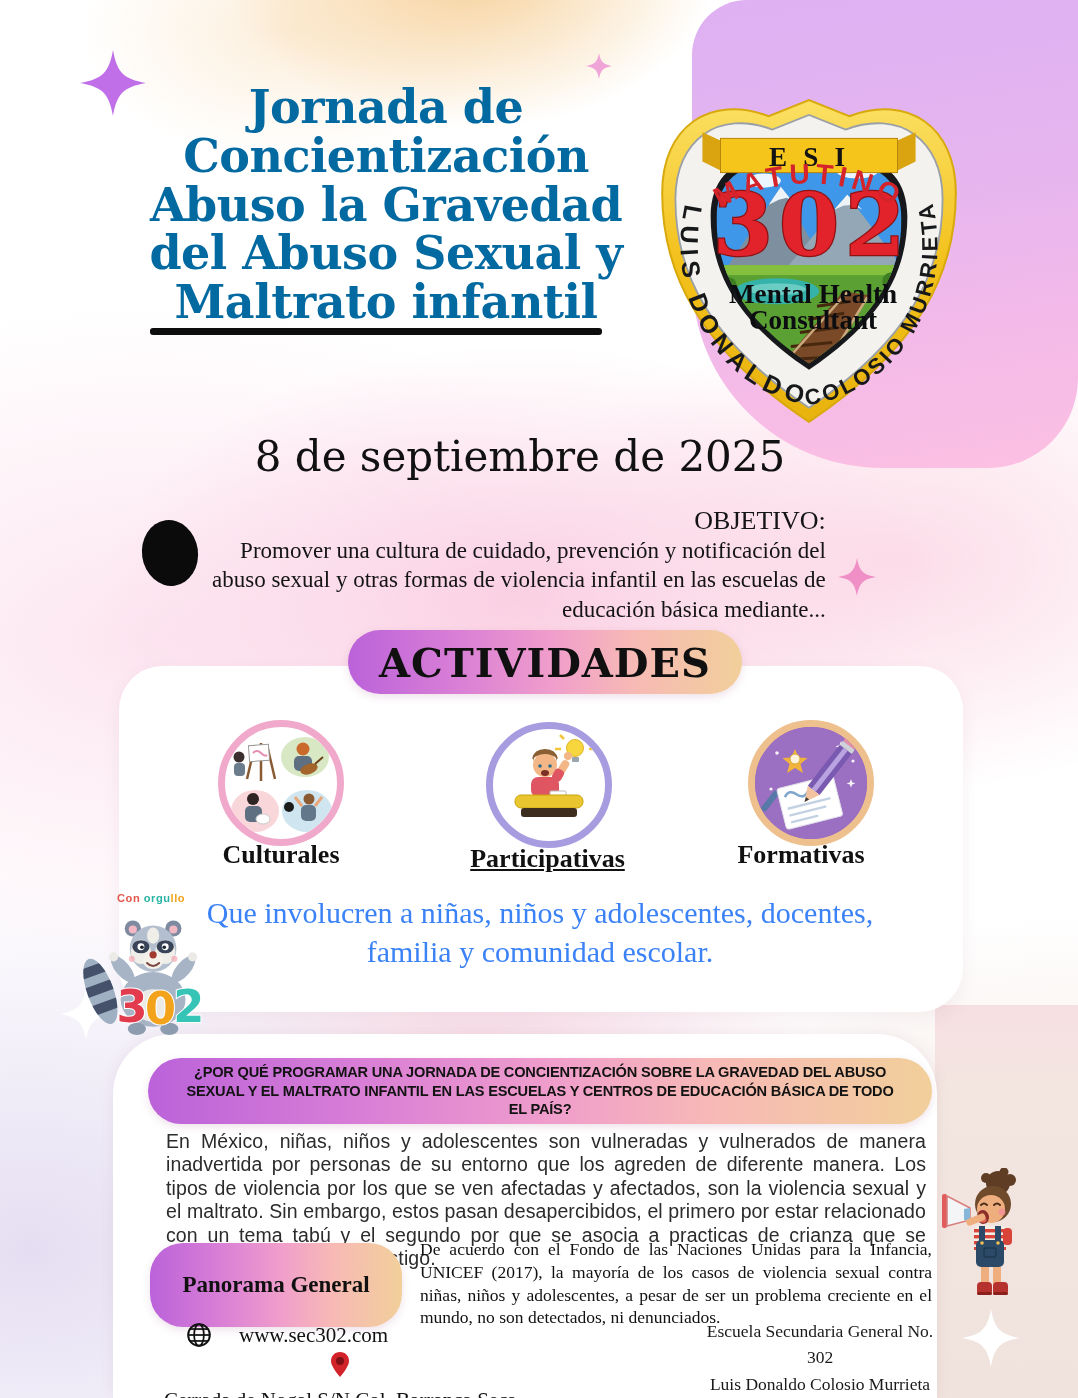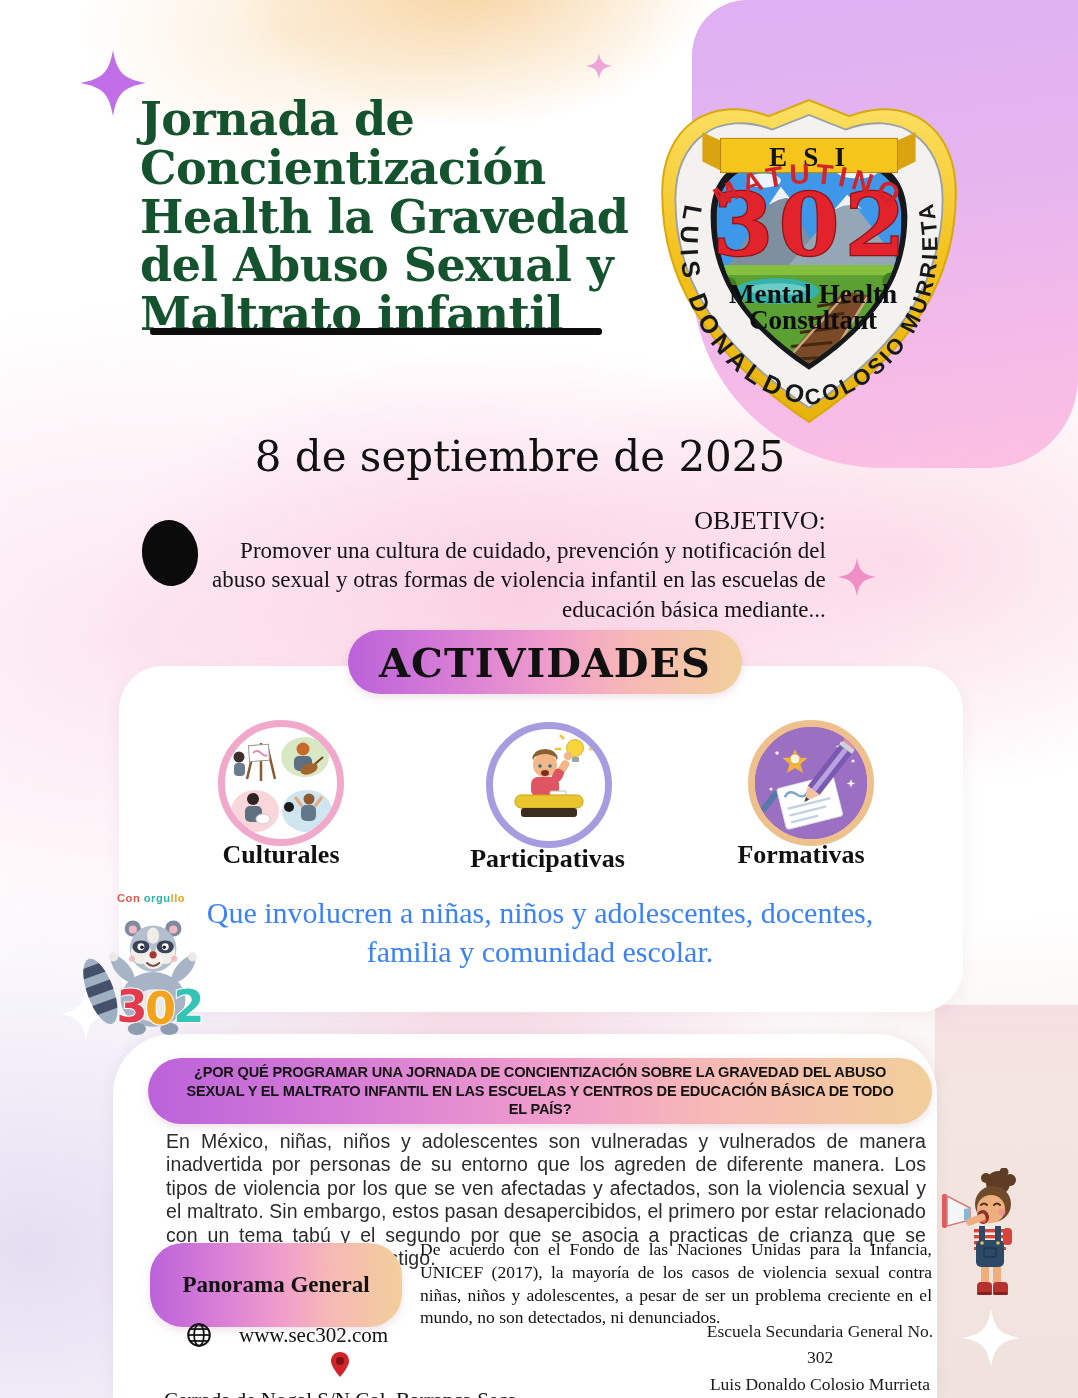--- a/index.html
+++ b/index.html
@@ -14,23 +14,23 @@
       radial-gradient(520px 310px at 900px 560px, rgba(251,214,228,.85), rgba(251,214,228,0) 75%),
       radial-gradient(620px 470px at 30px 1250px, rgba(229,222,242,1), rgba(229,222,242,0) 80%),
       radial-gradient(430px 300px at 480px 1060px, rgba(247,216,228,.9), rgba(247,216,228,0) 78%),
       radial-gradient(520px 430px at 1060px 1250px, rgba(242,228,222,1), rgba(242,228,222,0) 78%);}
   .beige-strip{position:absolute;right:0;top:1005px;width:143px;height:393px;
     background:linear-gradient(180deg,#f6dfe2 0%,#f3e6e0 22%,#f0e2dc 100%);}
   .corner-blob{position:absolute;right:0;top:0;width:386px;height:468px;
     background:linear-gradient(172deg,#dfb1f2 4%,#e6b5ef 42%,#f6bbe7 78%,#fcc0e2 100%);
     border-radius:55px 0 90px 190px;}
   .sparkle{position:absolute;}
-  .title-block{position:absolute;left:140px;top:95px;width:492px;text-align:left;
+  .title-block{position:absolute;left:140px;top:83px;width:492px;text-align:center;
     font-family:"DejaVu Serif",serif;font-weight:bold;font-size:46px;line-height:1.06;
-    color:#14532d;letter-spacing:-0.5px;}
+    color:#0369a1;letter-spacing:-0.5px;}
   .title-block div{white-space:nowrap;}
   .title-rule{position:absolute;left:150px;top:328px;width:452px;height:7px;background:#0d0d0d;border-radius:3px;}
   .shield-wrap{position:absolute;left:626px;top:68px;width:366px;height:362px;}
   .date-line{position:absolute;left:240px;top:432px;width:560px;text-align:center;
     font-family:"DejaVu Serif",serif;font-size:42px;color:#111;}
   .obj-bullet{position:absolute;left:142px;top:520px;width:56px;height:66px;background:#0b0b0b;
     border-radius:50%;transform:rotate(-8deg);}
   .obj-text{position:absolute;left:212px;top:506px;color:#141414;text-align:right;}
   .obj-heading{font-size:26px;}
   .obj-body{font-size:23px;line-height:1.28;}
@@ -90,21 +90,21 @@
   <svg class="sparkle" style="left:60px;top:986px;width:52px;height:56px;z-index:3;" viewBox="0 0 100 100">
       <path d="M50 0 C56 34 66 44 100 50 C66 56 56 66 50 100 C44 66 34 56 0 50 C34 44 44 34 50 0 Z" fill="#ffffff"></path>
     </svg>
   <svg class="sparkle" style="left:962px;top:1306px;width:58px;height:64px;z-index:3;" viewBox="0 0 100 100">
       <path d="M50 0 C56 34 66 44 100 50 C66 56 56 66 50 100 C44 66 34 56 0 50 C34 44 44 34 50 0 Z" fill="#ffffff"></path>
     </svg>
 
   <div class="title-block">
     <div>Jornada de</div>
     <div>Concientización</div>
-    <div>Health la Gravedad</div>
+    <div>Abuso la Gravedad</div>
     <div>del Abuso Sexual y</div>
     <div>Maltrato infantil</div>
   </div>
   <div class="title-rule"></div>
 
   <div class="shield-wrap">
     <svg viewBox="0 0 360 360" width="366" height="362">
       <defs>
         <linearGradient id="gold" x1="0" y1="0" x2="0" y2="1">
           <stop offset="0" stop-color="#fbe063"></stop>
@@ -266,21 +266,21 @@
         <rect x="63" y="2" width="15" height="8" rx="3" fill="#e88fa8"></rect>
         <rect x="63" y="10" width="15" height="5" fill="#cfd2d8"></rect>
         <rect x="63" y="15" width="15" height="52" fill="#7a5ab0"></rect>
         <rect x="68" y="15" width="5" height="52" fill="#b9a3e0"></rect>
         <polygon points="63,67 78,67 70.5,82" fill="#f3c29e"></polygon>
         <polygon points="68.5,77 72.5,77 70.5,82" fill="#3a3a3a"></polygon>
       </g>
     </svg>
   </div>
   <div class="act-label" style="left:196px;top:840px;width:170px;text-align:center;">Culturales</div>
-  <div class="act-label" style="left:440px;top:844px;width:215px;">Participativas</div>
+  <div class="act-label" style="left:440px;top:844px;width:215px;text-decoration:underline;">Participativas</div>
   <div class="act-label" style="left:716px;top:840px;width:170px;">Formativas</div>
 
   <div class="caption">
     <div>Que involucren a niñas, niños y adolescentes, docentes,</div>
     <div>familia y comunidad escolar.</div>
   </div>
 
   <div class="mascot">
     <svg viewBox="0 0 150 150" width="152" height="152">
       <defs>

